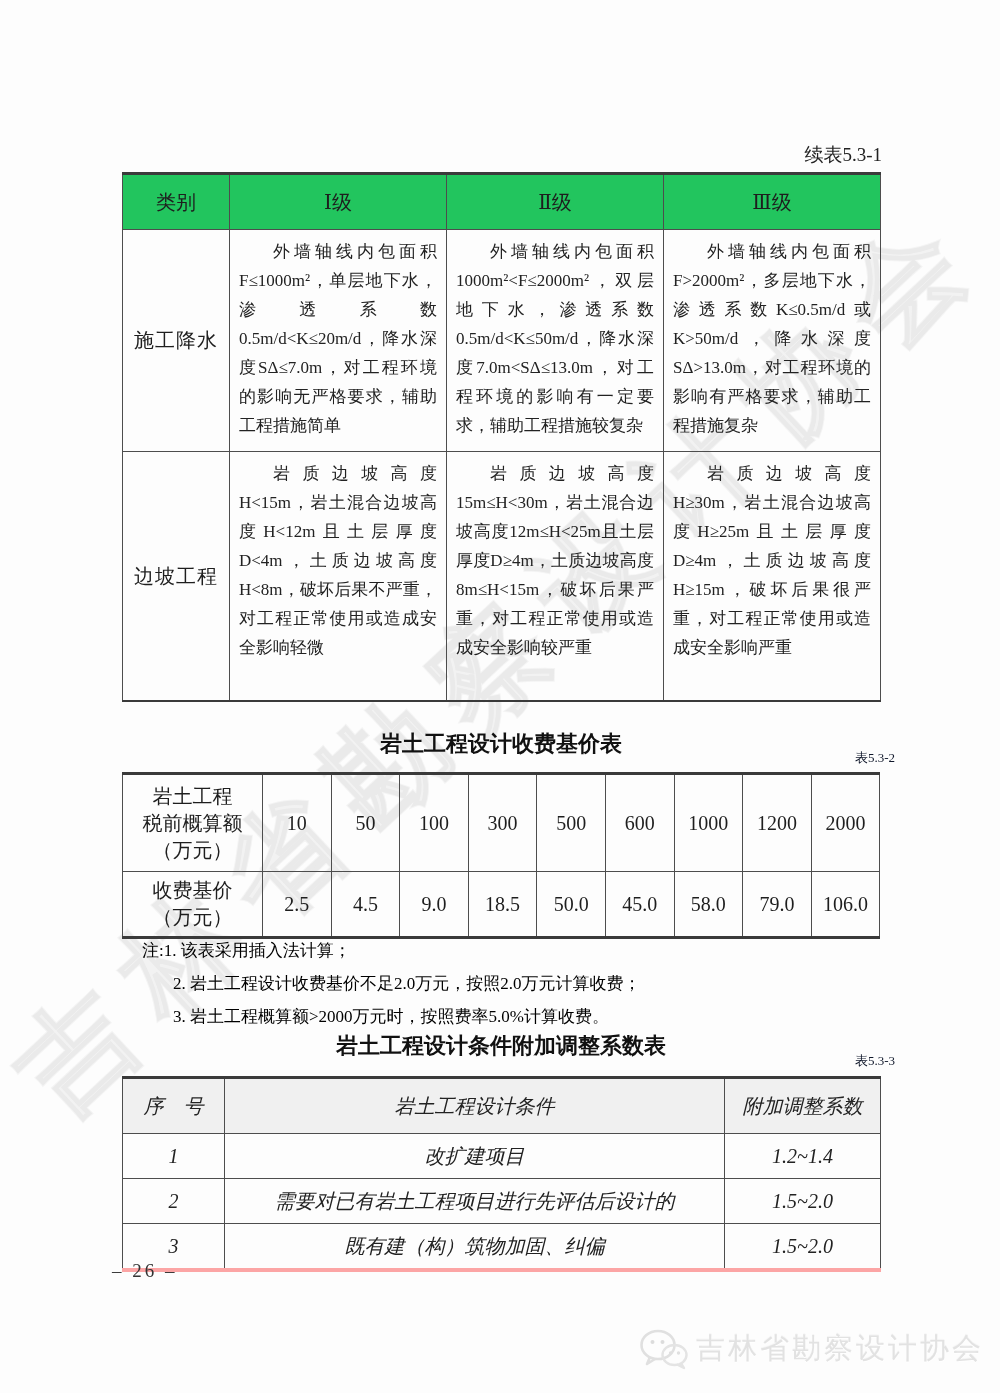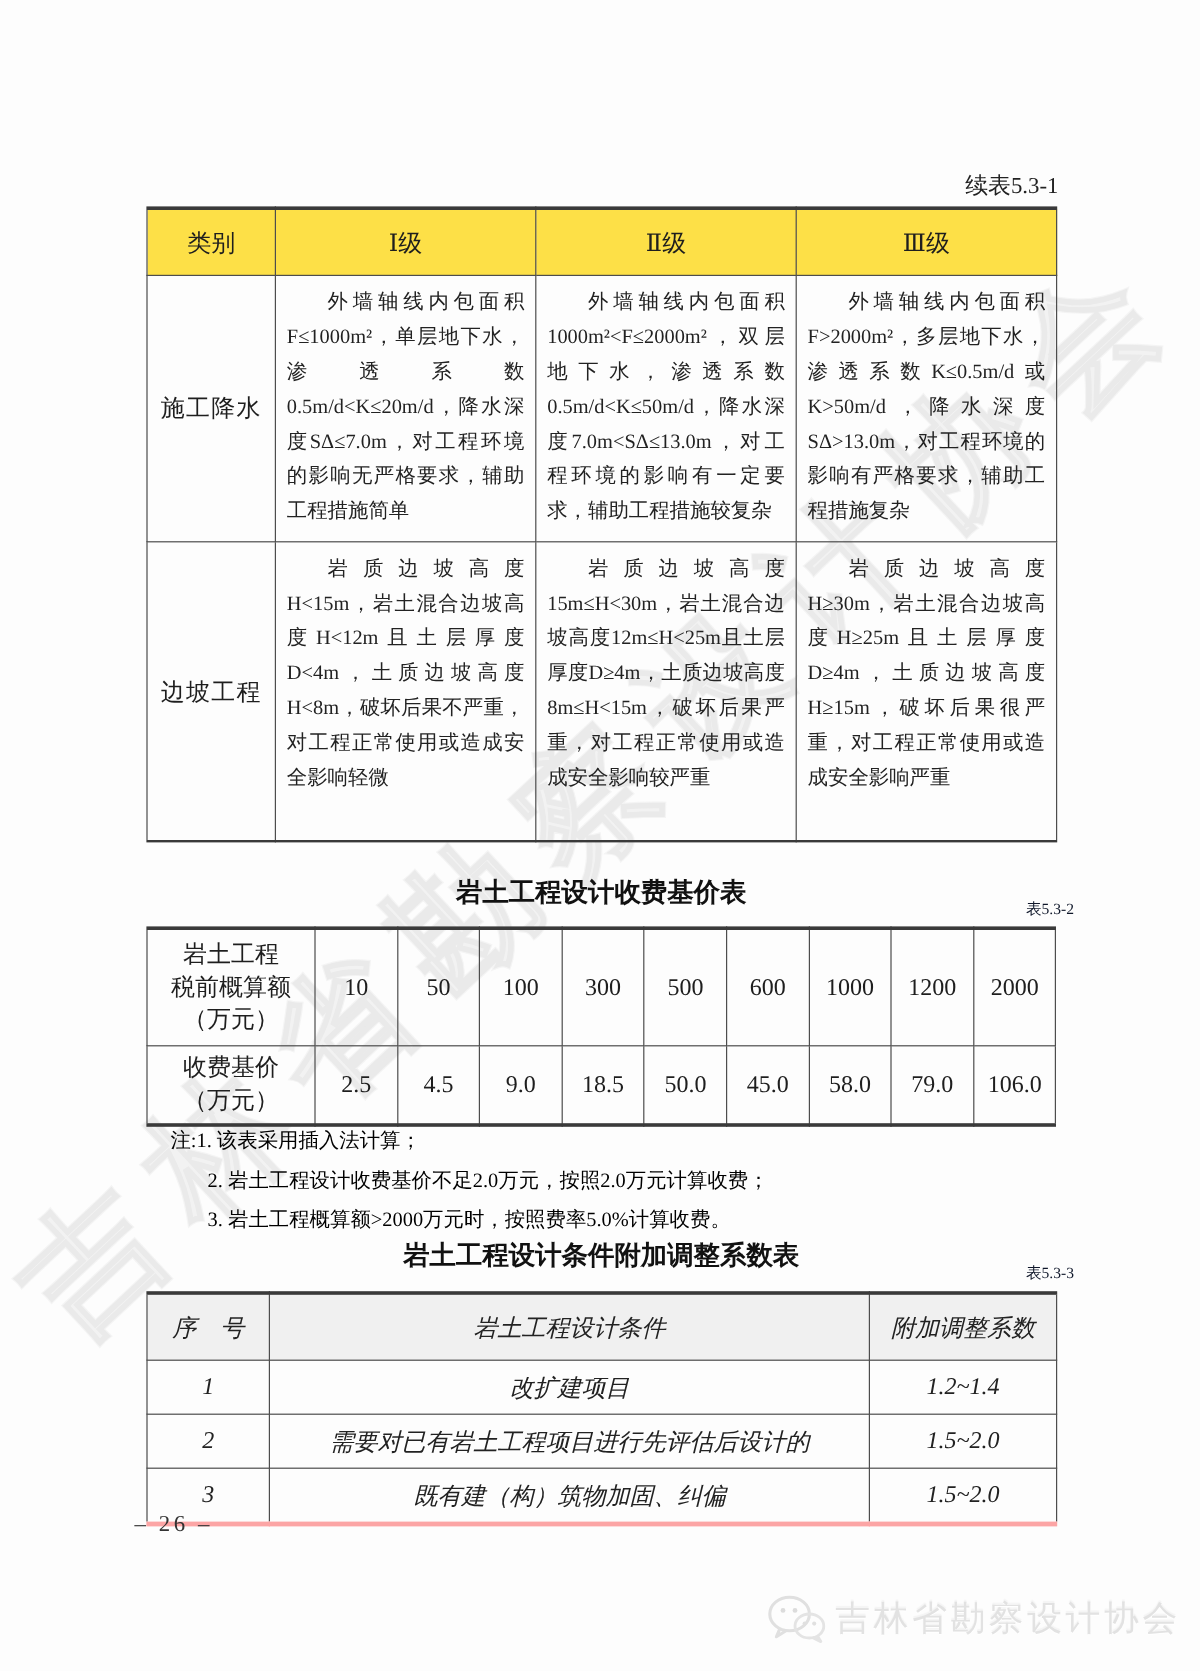--- a/index.html
+++ b/index.html
@@ -31,21 +31,21 @@
   }
   
   table{border-collapse:collapse;table-layout:fixed;}
   .t1{
     position:absolute;left:122px;top:172px;width:758px;
     border-top:3px solid #3a3a3a;
     border-bottom:2.5px solid #3a3a3a;
   }
   .t1 th,.t1 td{border:1px solid #4d4d4d;}
   .t1 thead th{
-    height:52px;background:#fde047;
+    height:52px;background:#22c55e;
     font-size:20px;font-weight:normal;text-align:center;
   }
   .t1 td.cat{
     text-align:center;vertical-align:middle;
     font-size:20px;letter-spacing:1px;
   }
   .t1 td.desc{
     vertical-align:top;
     font-size:17px;line-height:29px;
     padding:7px 9px 9px 9px;

